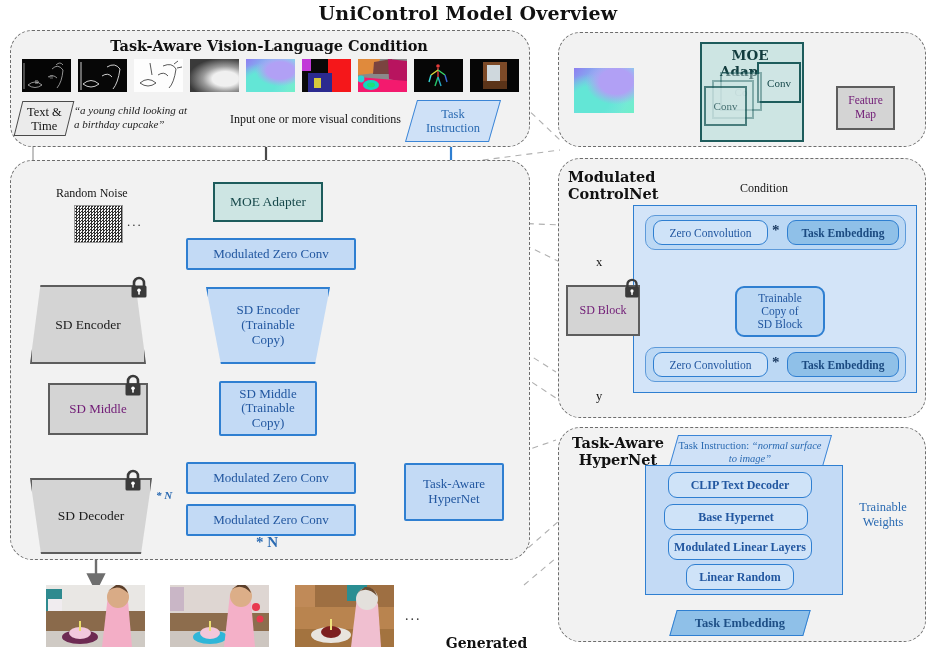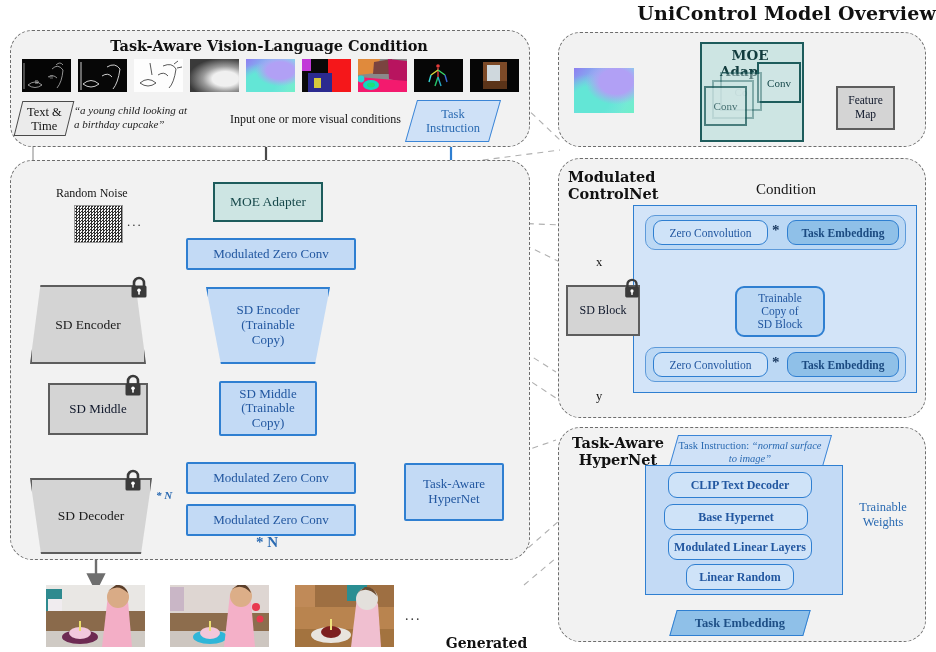--- a/index.html
+++ b/index.html
@@ -5,21 +5,21 @@
   html,body{margin:0;padding:0;background:#ffffff;}
   body{
     width:936px;height:652px;position:relative;overflow:hidden;
     font-family:"Liberation Serif", serif;
     color:#1a1a1a;
   }
   .abs{position:absolute;}
 
   
   #page-title{
-    left:0;top:2px;width:936px;text-align:right;
+    left:0;top:2px;width:936px;text-align:center;
     font-family:"DejaVu Serif", serif;
     font-weight:bold;font-size:19px;letter-spacing:.2px;color:#111;
   }
 
   
   .panel{
     border:1.6px dashed #6d6d6d;border-radius:22px;background:#f2f2f2;
   }
   .panel-title{
     font-family:"DejaVu Serif", serif;font-weight:bold;color:#111;
@@ -27,21 +27,21 @@
 
   
   .blue-box{
     background:#c3daf5;border:2px solid #2f7fd1;border-radius:2px;
     color:#2257a0;display:flex;align-items:center;justify-content:center;
     text-align:center;line-height:1.12;font-size:13px;
   }
   .blue-box.round{border-radius:9px;}
   .grey-box{
     background:#d4d4d4;border:2px solid #5d5d5d;
-    color:#0f172a;display:flex;align-items:center;justify-content:center;
+    color:#701a75;display:flex;align-items:center;justify-content:center;
     text-align:center;font-size:13px;
   }
   .teal-box{
     background:#cde5e3;border:2px solid #1d5c5c;
     color:#17494b;display:flex;align-items:center;justify-content:center;
     text-align:center;font-size:13.5px;
   }
 
   
   .trap-grey{
@@ -448,21 +448,21 @@
 HyperNet</span>
 </div>
 
 <div class="abs lbl-blue italic" style="left:156px;top:489px;font-size:11px;font-weight:bold;">* N</div>
 <div class="abs lbl-blue" style="left:256px;top:534px;font-size:15px;font-weight:bold;">* N</div>
 
 <div class="abs panel" style="left:558px;top:158px;width:366px;height:258px;"></div>
 <div class="abs panel-title" style="left:568px;top:168px;width:140px;font-size:14.5px;white-space:pre-line;line-height:1.18;">Modulated
 ControlNet</div>
 
-<div class="abs lbl" style="left:740px;top:181px;width:76px;text-align:right;font-size:15px;">Condition</div>
+<div class="abs lbl" style="left:740px;top:181px;width:76px;text-align:left;font-size:12px;">Condition</div>
 
 <div class="abs cn-inner" style="left:633px;top:205px;width:282px;height:186px;"></div>
 
 <div class="abs cn-row" style="left:645px;top:215px;width:259px;height:33px;"></div>
 <div class="abs zero-conv" style="left:653px;top:220px;width:113px;height:23px;">
   <span>Zero Convolution</span>
 </div>
 <div class="abs star" style="left:772px;top:222px;">*</div>
 <div class="abs task-emb" style="left:787px;top:220px;width:110px;height:23px;">
   <span>Task Embedding</span>

